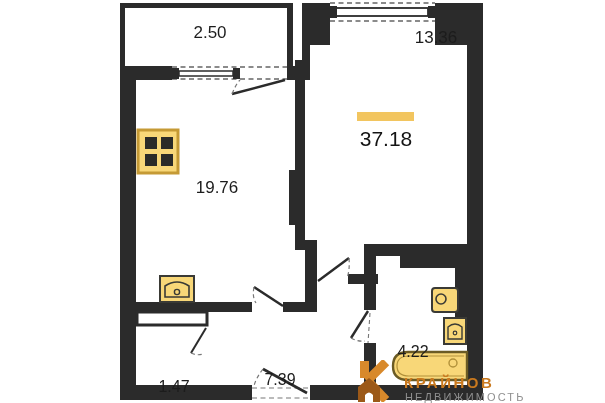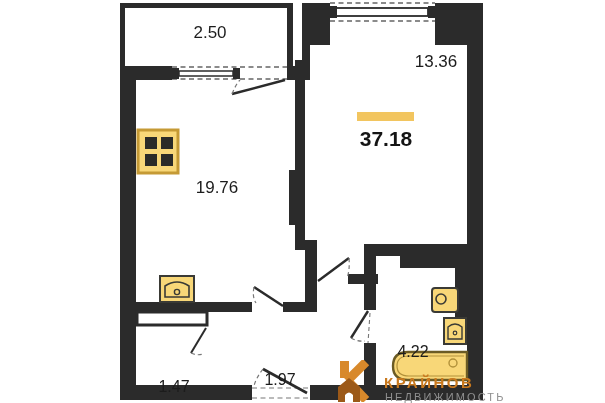--- a/index.html
+++ b/index.html
@@ -22,23 +22,23 @@
     position:absolute;transform:translate(-50%,-50%);
     color:var(--label-color);font-size:17px;white-space:nowrap;
   }
   .lbl.small{font-size:16px;margin-top:30px;}
   .total-bar{
     position:absolute;left:357px;top:112px;width:57px;height:9px;
     background:var(--accent-bar);
   }
   .total-lbl{
     position:absolute;left:386px;top:139px;transform:translate(-50%,-50%);
-    font-size:21px;font-weight:bold;color:#141414;white-space:nowrap;
+    font-size:21px;font-weight:normal;color:#141414;white-space:nowrap;
   }
-  .logo{position:absolute;left:336px;top:360px;width:150px;height:42px;}
+  .logo{position:absolute;left:356px;top:360px;width:150px;height:42px;}
   .logo-icon{position:absolute;left:0;top:0;}
   .logo-name{
     position:absolute;left:48px;top:14px;
     font-size:15px;font-weight:bold;letter-spacing:2.5px;
     color:var(--logo-orange);white-space:nowrap;
   }
   .logo-tagline{
     position:absolute;left:49px;top:31px;
     font-size:11px;letter-spacing:2.1px;
     color:var(--logo-gray);white-space:nowrap;
@@ -154,24 +154,24 @@
       <circle cx="455" cy="333" r="1.8" fill="none" stroke="#3a3a35" stroke-width="1.2"></circle>
     </g>
     <g>
       <path d="M467,352 H408 Q393,352 393,366 Q393,380 408,380 H467 Z" fill="var(--fixture-fill)" stroke="var(--fixture-border)" stroke-width="2.4"></path>
       <path d="M464,356 H409 Q397,356 397,366 Q397,376 409,376 H464" fill="none" stroke="#b1913a" stroke-width="1.2"></path>
       <circle cx="453" cy="363" r="4" fill="none" stroke="#b1913a" stroke-width="1.4"></circle>
     </g>
   </svg>
 
   <div class="lbl" style="left:210px;top:33px;">2.50</div>
-  <div class="lbl" style="left:436px;top:38px;margin-top:24px;">13.36</div>
+  <div class="lbl" style="left:436px;top:38px;">13.36</div>
   <div class="lbl" style="left:217px;top:188px;">19.76</div>
   <div class="lbl small" style="left:174px;top:357px;text-align:center;">1.47</div>
-  <div class="lbl small" style="left:280px;top:350px;">1.97</div>
+  <div class="lbl small" style="left:280px;top:350px;">7.39</div>
   <div class="lbl small" style="left:413px;top:322px;">4.22</div>
 
   <div class="total-bar"></div>
   <div class="total-lbl">37.18</div>
 
   <div class="logo">
     <svg class="logo-icon" width="44" height="42" viewBox="0 0 44 42">
       <rect x="4" y="1" width="9" height="17" fill="#d8892b"></rect>
       <line x1="11" y1="21" x2="30" y2="2" stroke="#d8892b" stroke-width="9"></line>
       <line x1="11" y1="20" x2="30" y2="40" stroke="#d8892b" stroke-width="9"></line>

